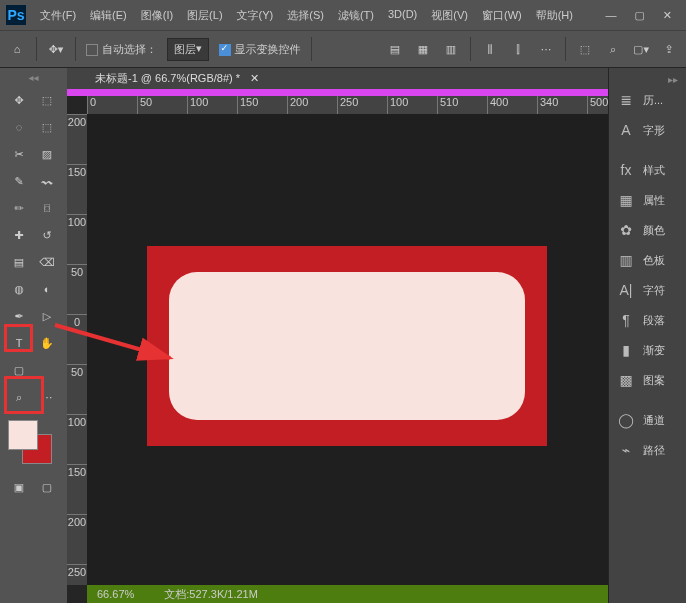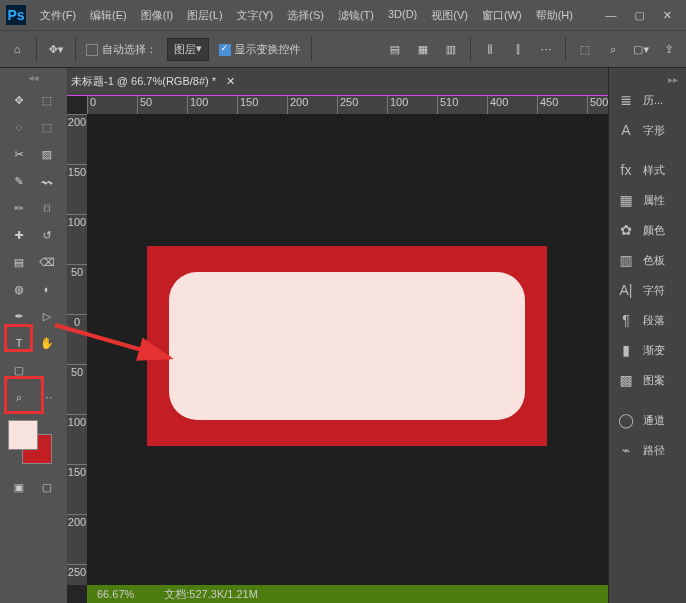--- a/index.html
+++ b/index.html
@@ -21,21 +21,21 @@
 .workspace { display: flex; height: calc(603px - 68px); }
 .ltools { width: 67px; background: #535353; padding-top: 4px; position: relative; }
 .collapse-left { text-align: center; color: #888; font-size: 10px; margin-bottom: 4px; }
 .tgrid { display: grid; grid-template-columns: 1fr 1fr; gap: 1px; padding: 0 6px; }
 .tool { width: 26px; height: 26px; display: flex; align-items: center; justify-content: center; cursor: pointer; position: relative; }
 .swatches { margin: 10px 0 0 8px; width: 44px; height: 44px; position: relative; }
 .fg-swatch { position: absolute; width: 30px; height: 30px; background: #f9e3de; border: 1px solid #888; top: 0; left: 0; z-index: 2; }
 .bg-swatch { position: absolute; width: 30px; height: 30px; background: #c21e24; border: 1px solid #888; bottom: 0; right: 0; }
 .highlight-red { position: absolute; border: 3px solid #e63232; pointer-events: none; }
 .docarea { flex: 1; background: #252525; display: flex; flex-direction: column; }
-.doctab { background: #434343; height: 28px; display: flex; align-items: center; padding-left: 4px; border-bottom: 1px solid #d946ef; }
+.doctab { background: #434343; height: 28px; display: flex; align-items: center; padding-left: 28px; border-bottom: 7px solid #d946ef; }
 .doctab span { font-size: 11px; color: #ddd; }
 .doctab .close { margin-left: 10px; cursor: pointer; }
 .rulers-canvas { flex: 1; position: relative; overflow: hidden; background: #252525; }
 .hruler { position: absolute; top: 0; left: 20px; right: 0; height: 18px; background: #434343; display: flex; overflow: hidden; font-size: 9px; color: #aaa; }
 .hruler div { width: 50px; border-left: 1px solid #777; padding-left: 2px; flex-shrink: 0; }
 .vruler { position: absolute; top: 18px; left: 0; width: 20px; bottom: 18px; background: #434343; font-size: 9px; color: #aaa; display: flex; flex-direction: column; overflow: hidden; }
 .vruler div { height: 50px; border-top: 1px solid #777; padding-top: 1px; text-align: center; flex-shrink: 0; }
 .canvas-vp { position: absolute; top: 18px; left: 20px; right: 0; bottom: 18px; background: #1f1f1f; }
 .canvas-art { position: absolute; left: 60px; top: 132px; width: 400px; height: 200px; background: #c21e24; }
 .canvas-art .inner { position: absolute; left: 22px; top: 26px; right: 22px; bottom: 26px; background: #f9e3de; border-radius: 28px; }
@@ -150,21 +150,21 @@
       <div class="hruler" id="hruler">
           <div>0</div>
           <div>50</div>
           <div>100</div>
           <div>150</div>
           <div>200</div>
           <div>250</div>
           <div>100</div>
           <div>510</div>
           <div>400</div>
-          <div>450</div>
+          <div>340</div>
           <div>500</div>
         </div>
       <div class="vruler" id="vruler">
           <div>200</div>
           <div>150</div>
           <div>100</div>
           <div>50</div>
           <div>0</div>
           <div>50</div>
           <div>100</div>

